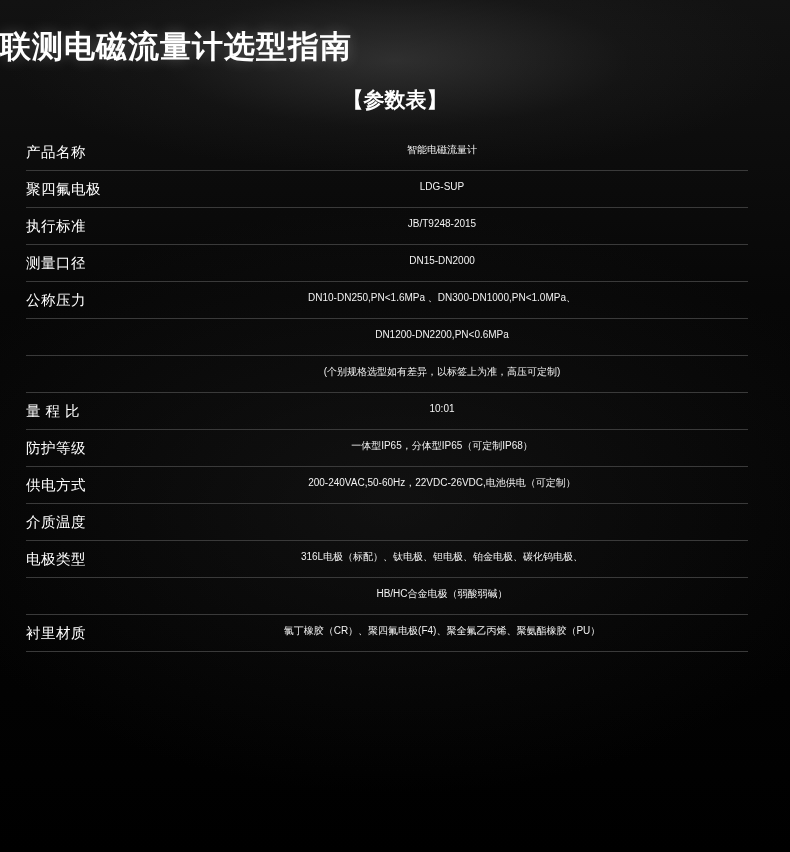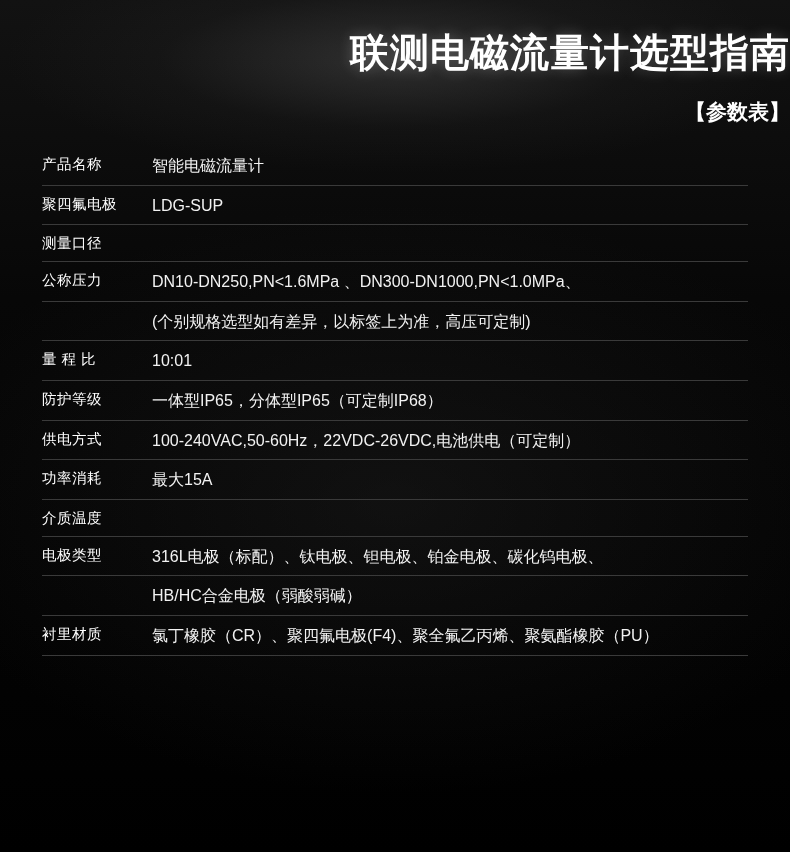--- a/index.html
+++ b/index.html
@@ -26,62 +26,63 @@
       linear-gradient(180deg, #121212 0%, #070707 35%, #000000 100%);
     pointer-events: none;
   }
   .page {
     position: relative;
     width: 790px;
     height: 852px;
     box-sizing: border-box;
   }
   .title {
-    text-align: right;
-    font-size: 39px;
+    text-align: left;
+    font-size: 31px;
     font-weight: bold;
     letter-spacing: 1px;
     padding-top: 26px;
     color: #ffffff;
     text-shadow: 0 0 14px rgba(255,255,255,0.25);
   }
   .subtitle {
-    text-align: right;
+    text-align: center;
     font-size: 21px;
     font-weight: bold;
     margin-top: 18px;
     color: #ffffff;
   }
   .spec-table {
     margin-top: 20px;
-    padding: 0 42px 0 42px;
+    padding: 0 42px 0 26px;
   }
   .row {
     display: flex;
     align-items: flex-start;
     border-bottom: 1px solid #3a3a3a;
     min-height: 37px;
     box-sizing: border-box;
   }
   .row-label {
     width: 104px;
     flex: 0 0 104px;
     font-size: 14.5px;
     color: #ffffff;
     padding: 9px 0 8px 0;
     letter-spacing: 0.5px;
     white-space: nowrap;
   }
   .row-value {
     flex: 1 1 auto;
-    font-size: 16px;
+    font-size: 10px;
     color: #f2f2f2;
     padding: 9px 0 8px 6px;
     line-height: 1.35;
     word-break: break-all;
+    text-align: center;
   }
 </style>
 </head>
 <body>
 
 <div class="bg-sheen"></div>
 
 <div class="page">
 
   <div class="title">联测电磁流量计选型指南</div>
@@ -92,57 +93,62 @@
     <div class="row">
       <div class="row-label">产品名称</div>
       <div class="row-value">智能电磁流量计</div>
     </div>
 
     <div class="row">
       <div class="row-label">聚四氟电极</div>
       <div class="row-value">LDG-SUP</div>
     </div>
 
+    <div class="row">
+      <div class="row-label">执行标准</div>
+      <div class="row-value">JB/T9248-2015</div>
+    </div>
 
     <div class="row">
       <div class="row-label">测量口径</div>
+      <div class="row-value">DN15-DN2000</div>
     </div>
 
     <div class="row">
       <div class="row-label">公称压力</div>
       <div class="row-value">DN10-DN250,PN&lt;1.6MPa 、DN300-DN1000,PN&lt;1.0MPa、</div>
     </div>
 
+    <div class="row">
+      <div class="row-label"></div>
+      <div class="row-value">DN1200-DN2200,PN&lt;0.6MPa</div>
+    </div>
 
     <div class="row">
       <div class="row-label"></div>
       <div class="row-value">(个别规格选型如有差异，以标签上为准，高压可定制)</div>
     </div>
 
 
     <div class="row">
       <div class="row-label">量 程 比</div>
       <div class="row-value">10:01</div>
     </div>
 
     <div class="row">
       <div class="row-label">防护等级</div>
       <div class="row-value">一体型IP65，分体型IP65（可定制IP68）</div>
     </div>
 
 
     <div class="row">
       <div class="row-label">供电方式</div>
-      <div class="row-value">100-240VAC,50-60Hz，22VDC-26VDC,电池供电（可定制）</div>
+      <div class="row-value">200-240VAC,50-60Hz，22VDC-26VDC,电池供电（可定制）</div>
     </div>
 
-    <div class="row">
-      <div class="row-label">功率消耗</div>
-      <div class="row-value">最大15A</div>
-    </div>
 
 
     <div class="row">
       <div class="row-label">介质温度</div>
     </div>
 
     <div class="row">
       <div class="row-label">电极类型</div>
       <div class="row-value">316L电极（标配）、钛电极、钽电极、铂金电极、碳化钨电极、</div>
     </div>

